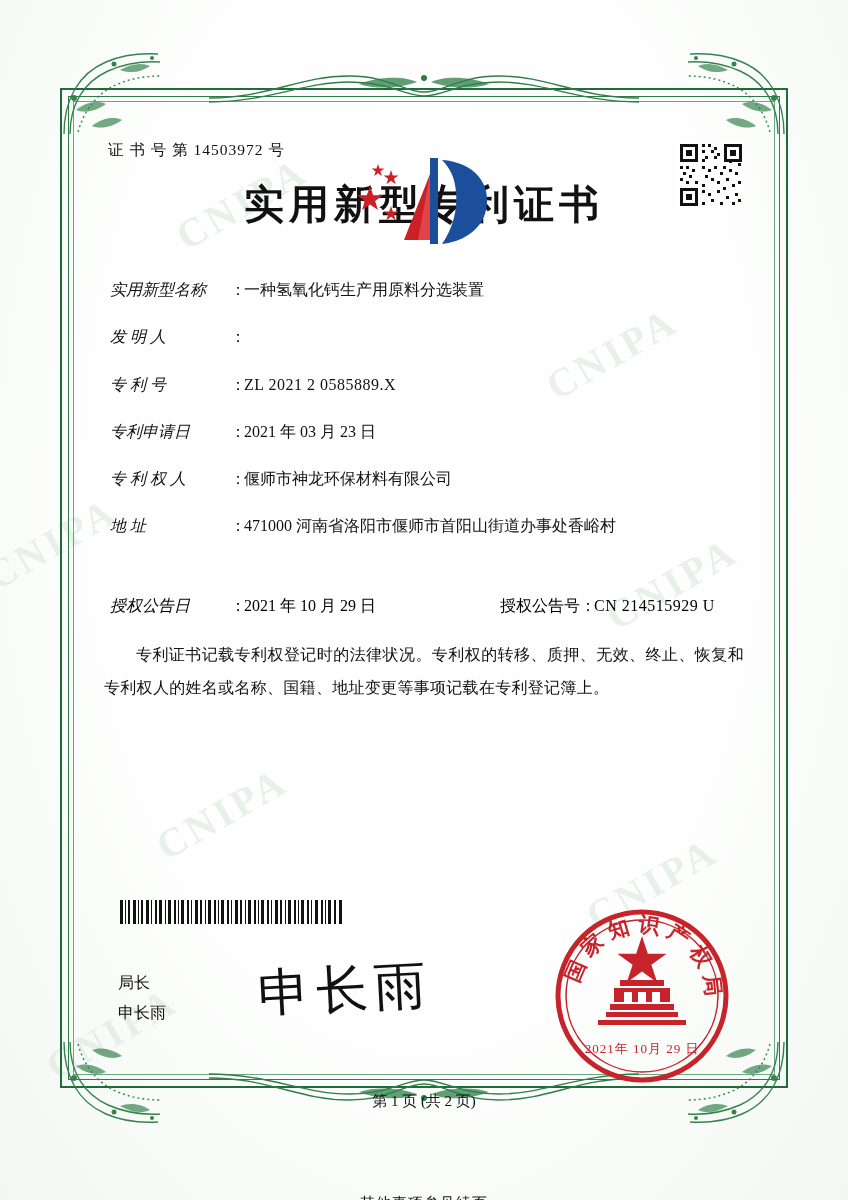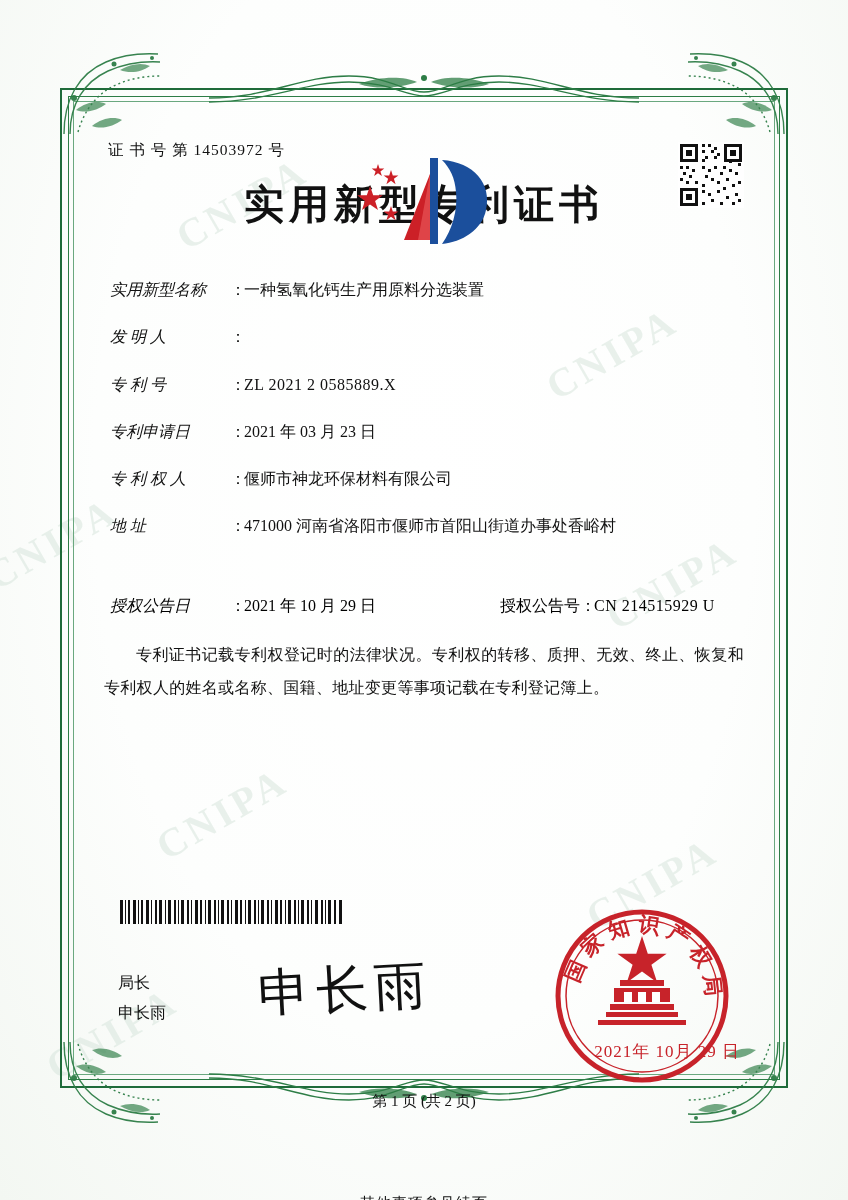--- a/index.html
+++ b/index.html
@@ -189,22 +189,22 @@
     position: absolute;
     right: 118px; top: 908px;
     width: 176px; height: 176px;
   }
   .seal svg { width:100%; height:100%; display:block; }
 
   .seal-date {
     position: absolute;
     right: 108px; top: 1040px;
     width: 196px;
-    text-align: right;
-    font-size: 17px;
+    text-align: center;
+    font-size: 13px;
     color: #c7232a;
     letter-spacing: 1px;
   }
 
   .page-num {
     position: absolute;
     left: 0; right: 0; top: 1092px;
     text-align: center;
     font-size: 15px;
     color: #111;

